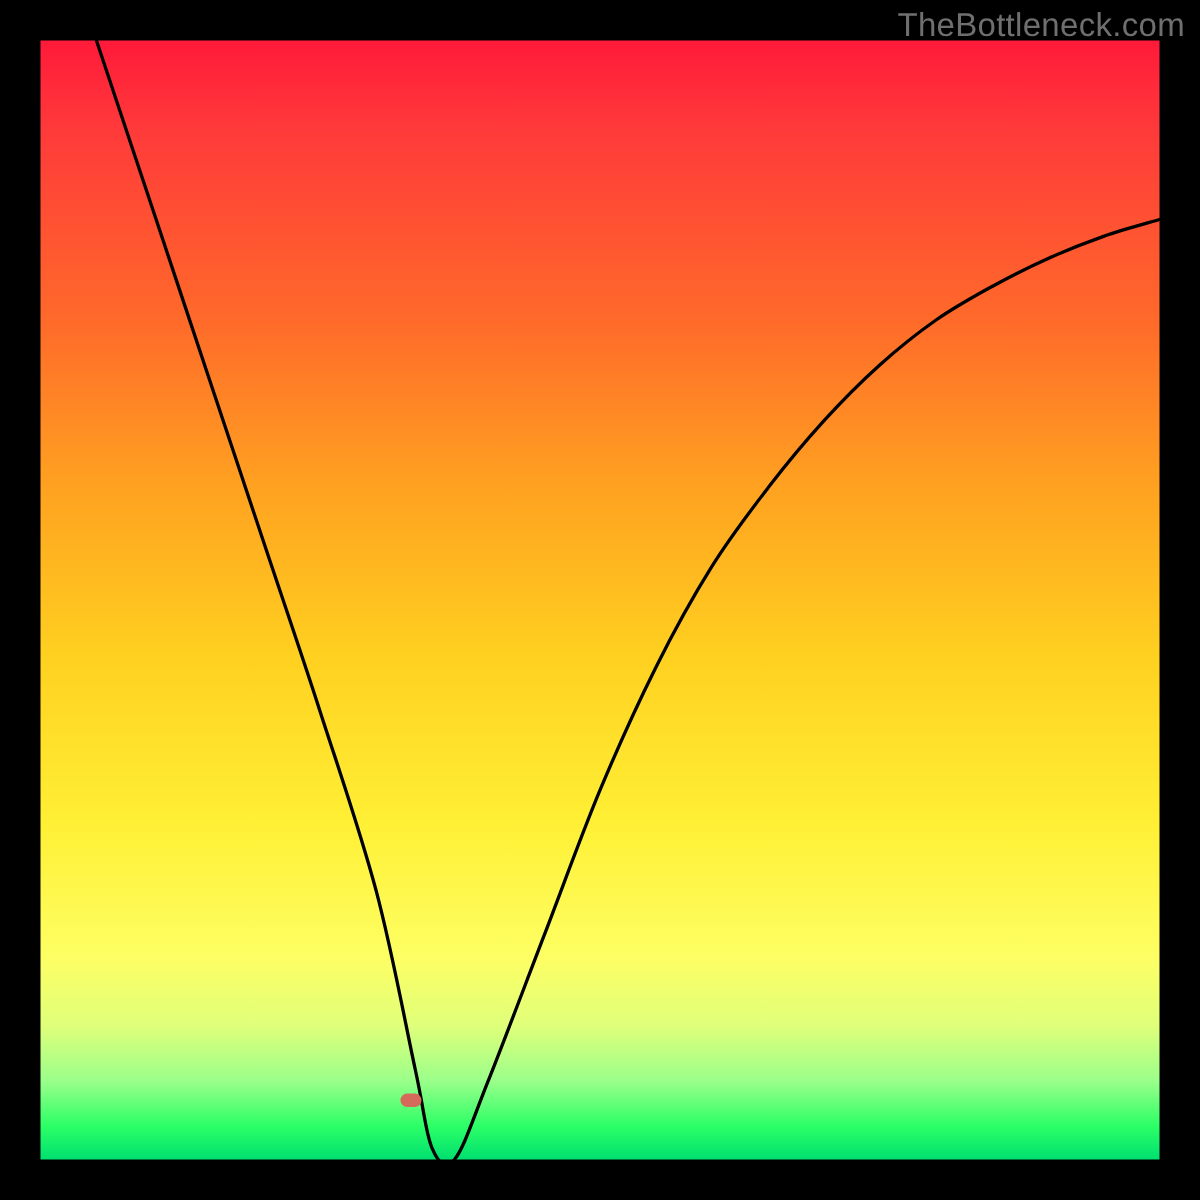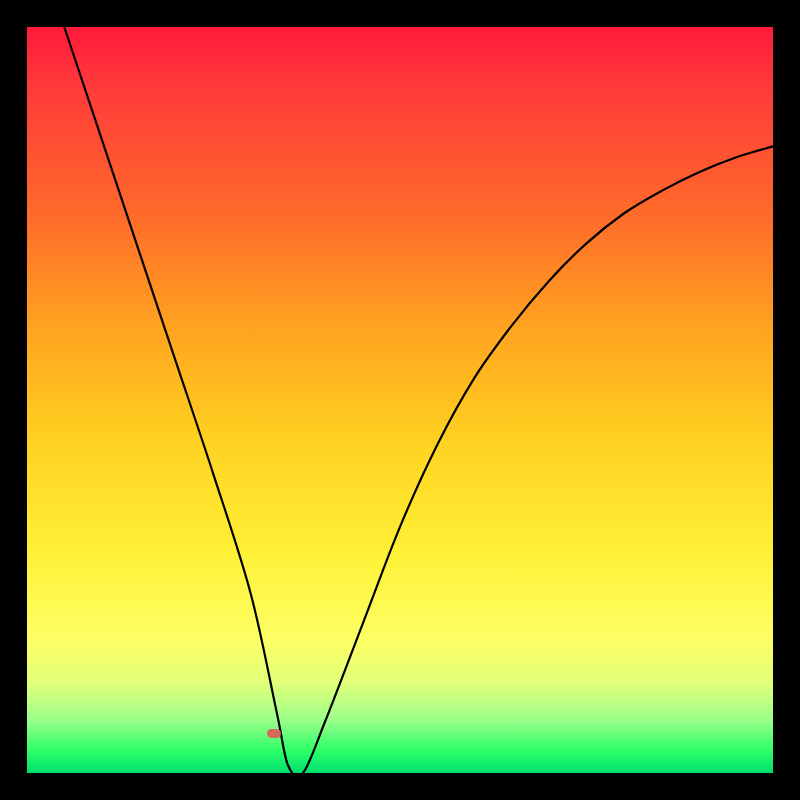--- a/index.html
+++ b/index.html
@@ -68,13 +68,14 @@
 
 <div class="frame">
   <div class="plot"></div>
 
   <svg class="curve" viewBox="0 0 746 746" preserveAspectRatio="none">
     <path id="curve-path" fill="none" stroke="#000000" stroke-width="2.2" stroke-linecap="round" stroke-linejoin="round" d="M 37.30 0.00 C 43.52 18.65, 62.17 74.60, 74.60 111.90 C 87.03 149.20, 99.47 186.50, 111.90 223.80 C 124.33 261.10, 136.77 298.40, 149.20 335.70 C 161.63 373.00, 174.07 409.06, 186.50 447.60 C 198.93 486.14, 213.23 527.17, 223.80 566.96 C 234.37 606.75, 243.69 657.72, 249.91 686.32 C 256.13 714.92, 256.75 728.59, 261.10 738.54 C 265.45 748.49, 269.80 753.46, 276.02 746.00 C 282.24 738.54, 288.45 718.65, 298.40 693.78 C 308.35 668.91, 323.27 629.13, 335.70 596.80 C 348.13 564.47, 360.57 529.66, 373.00 499.82 C 385.43 469.98, 397.87 442.63, 410.30 417.76 C 422.73 392.89, 435.17 370.51, 447.60 350.62 C 460.03 330.73, 472.47 314.56, 484.90 298.40 C 497.33 282.24, 509.77 267.32, 522.20 253.64 C 534.63 239.96, 547.07 227.53, 559.50 216.34 C 571.93 205.15, 584.37 195.20, 596.80 186.50 C 609.23 177.80, 621.67 170.96, 634.10 164.12 C 646.53 157.28, 658.97 151.06, 671.40 145.47 C 683.83 139.87, 696.27 134.90, 708.70 130.55 C 721.13 126.20, 739.78 121.23, 746.00 119.36"></path>
   </svg>
 
   <div class="marker" style="left: 267px; top: 729px; background: rgb(213, 106, 90);"></div>
 
+  <div class="watermark">TheBottleneck.com</div>
 </div>
 
 </body></html>

